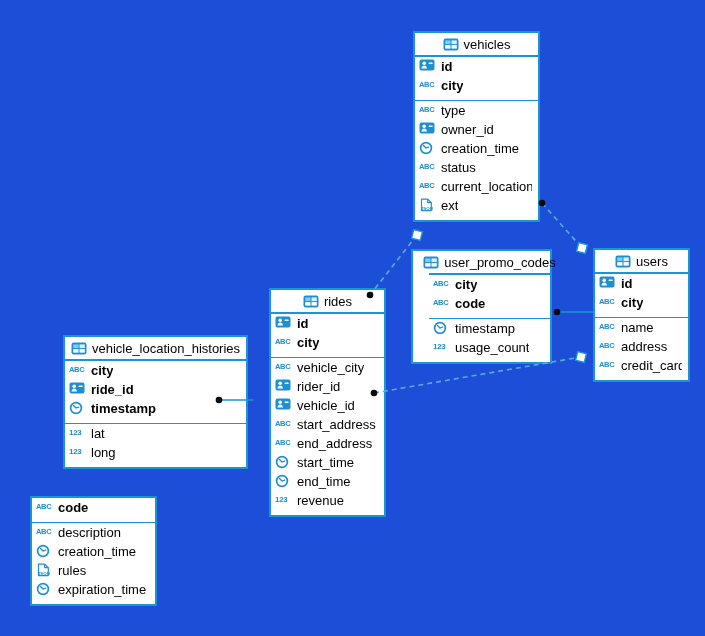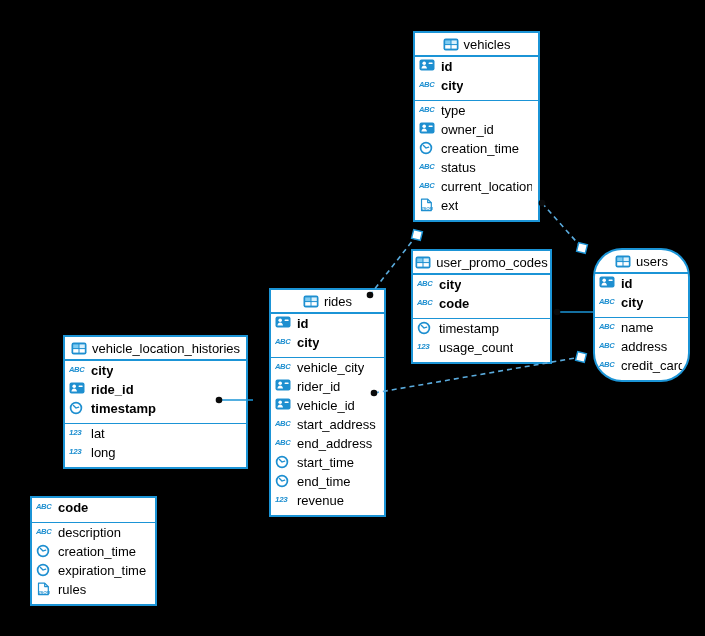--- a/index.html
+++ b/index.html
@@ -5,39 +5,39 @@
   :root{
     --blue:#1b94d6;
     --icon-blue:#1e8fd0;
     --dashed:#5aabdd;
     --solid:#1b94d6;
     --dot:#0a0a0a;
     --text:#000000;
   }
   html,body{margin:0;padding:0;background:#ffffff;}
   body{font-family:"Liberation Sans",sans-serif;}
-  .canvas{position:relative;width:705px;height:636px;background:#000000;overflow:hidden;}
+  .canvas{position:relative;width:705px;height:636px;background:#1d4ed8;overflow:hidden;}
   .layer{position:absolute;left:0;top:0;width:705px;height:636px;pointer-events:none;z-index:5;}
   .table{
     position:absolute;background:#ffffff;border:2px solid var(--blue);
     box-sizing:border-box;z-index:2;
   }
   .table-header{
     display:flex;align-items:center;justify-content:center;gap:5px;
     height:22px;border-bottom:2px solid var(--blue);
     font-size:13px;color:var(--text);white-space:nowrap;padding:0 4px;
   }
   .section{padding:2px 0 3px 0;}
   .key-section{border-bottom:1px solid var(--blue);}
   .row{
     display:flex;align-items:flex-start;height:19px;padding:0 6px 0 4px;
     font-size:13px;color:var(--text);white-space:nowrap;
   }
   .key-section .row .col-name{font-weight:bold;}
-  .icon{display:inline-flex;align-items:center;justify-content:flex-start;font-style:italic;}
+  .icon{display:inline-flex;align-items:center;justify-content:flex-start;}
   .row .icon{width:22px;flex:0 0 22px;}
   .table-header .icon{width:16px;flex:0 0 16px;}
   .col-name{overflow:hidden;}
 </style>
 </head>
 <body>
 
 <div class="canvas">
   <div id="tables">
       <div class="table" style="left: 413px; top: 31px; width: 127px;">
@@ -124,21 +124,21 @@
               <svg width="15" height="14" viewBox="0 0 15 14">
                 <path d="M2.5 1.2 h6.2 l3.6 3.4 v8 h-9.8 z" fill="#fff" stroke="var(--icon-blue)" stroke-width="1.2" stroke-linejoin="round"></path>
                 <path d="M8.7 1.2 v3.4 h3.6" fill="none" stroke="var(--icon-blue)" stroke-width="1.2" stroke-linejoin="round"></path>
                 <text x="1.9" y="11.8" font-family="Liberation Sans, sans-serif" font-size="4.4" font-weight="bold" fill="var(--icon-blue)">JSON</text>
               </svg>
             </span>
             <span class="col-name">ext</span>
           </div>
         </div>
       </div>
-      <div class="table" style="left: 411px; top: 249px; width: 141px;">
+      <div class="table" style="left: 411px; top: 249px; width: 141px; padding-left: 16px;">
         <div class="table-header">
           <span class="icon">
             <svg width="16" height="13" viewBox="0 0 16 13">
               <rect x="0.5" y="0.5" width="15" height="12" rx="2.2" fill="var(--icon-blue)"></rect>
               <rect x="2.2" y="2.4" width="5.3" height="3.7" fill="#7fccf2"></rect>
               <rect x="8.5" y="2.4" width="5.3" height="3.7" fill="#d9f1fc"></rect>
               <rect x="2.2" y="7.1" width="5.3" height="3.5" fill="#ffffff"></rect>
               <rect x="8.5" y="7.1" width="5.3" height="3.5" fill="#ffffff"></rect>
             </svg>
           </span>
@@ -175,21 +175,21 @@
           <div class="row">
             <span class="icon">
               <svg width="18" height="11" viewBox="0 0 18 11">
                 <text x="0" y="9" font-family="Liberation Sans, sans-serif" font-size="8" font-weight="600" fill="var(--icon-blue)" letter-spacing="-0.3">123</text>
               </svg>
             </span>
             <span class="col-name">usage_count</span>
           </div>
         </div>
       </div>
-      <div class="table" style="left: 593px; top: 248px; width: 97px; border-radius: 29px;">
+      <div class="table" style="left: 593px; top: 248px; width: 97px;">
         <div class="table-header">
           <span class="icon">
             <svg width="16" height="13" viewBox="0 0 16 13">
               <rect x="0.5" y="0.5" width="15" height="12" rx="2.2" fill="var(--icon-blue)"></rect>
               <rect x="2.2" y="2.4" width="5.3" height="3.7" fill="#7fccf2"></rect>
               <rect x="8.5" y="2.4" width="5.3" height="3.7" fill="#d9f1fc"></rect>
               <rect x="2.2" y="7.1" width="5.3" height="3.5" fill="#ffffff"></rect>
               <rect x="8.5" y="7.1" width="5.3" height="3.5" fill="#ffffff"></rect>
             </svg>
           </span>
@@ -438,36 +438,36 @@
             <span class="icon">
               <svg width="14" height="14" viewBox="0 0 14 14">
                 <circle cx="7" cy="7" r="5.4" fill="none" stroke="var(--icon-blue)" stroke-width="1.7"></circle>
                 <path d="M7 7 L4.5 4.5 M7 7 L9.7 6.1" stroke="var(--icon-blue)" stroke-width="1.3" fill="none" stroke-linecap="round"></path>
               </svg>
             </span>
             <span class="col-name">creation_time</span>
           </div>
           <div class="row">
             <span class="icon">
-              <svg width="14" height="14" viewBox="0 0 14 14">
-                <circle cx="7" cy="7" r="5.4" fill="none" stroke="var(--icon-blue)" stroke-width="1.7"></circle>
-                <path d="M7 7 L4.5 4.5 M7 7 L9.7 6.1" stroke="var(--icon-blue)" stroke-width="1.3" fill="none" stroke-linecap="round"></path>
-              </svg>
-            </span>
-            <span class="col-name">expiration_time</span>
-          </div>
-          <div class="row">
-            <span class="icon">
               <svg width="15" height="14" viewBox="0 0 15 14">
                 <path d="M2.5 1.2 h6.2 l3.6 3.4 v8 h-9.8 z" fill="#fff" stroke="var(--icon-blue)" stroke-width="1.2" stroke-linejoin="round"></path>
                 <path d="M8.7 1.2 v3.4 h3.6" fill="none" stroke="var(--icon-blue)" stroke-width="1.2" stroke-linejoin="round"></path>
                 <text x="1.9" y="11.8" font-family="Liberation Sans, sans-serif" font-size="4.4" font-weight="bold" fill="var(--icon-blue)">JSON</text>
               </svg>
             </span>
             <span class="col-name">rules</span>
+          </div>
+          <div class="row">
+            <span class="icon">
+              <svg width="14" height="14" viewBox="0 0 14 14">
+                <circle cx="7" cy="7" r="5.4" fill="none" stroke="var(--icon-blue)" stroke-width="1.7"></circle>
+                <path d="M7 7 L4.5 4.5 M7 7 L9.7 6.1" stroke="var(--icon-blue)" stroke-width="1.3" fill="none" stroke-linecap="round"></path>
+              </svg>
+            </span>
+            <span class="col-name">expiration_time</span>
           </div>
         </div>
       </div>
     </div>
   <svg class="layer" id="rel-layer" xmlns="http://www.w3.org/2000/svg" viewBox="0 0 705 636">
       <line x1="417" y1="235" x2="370" y2="295" stroke="var(--dashed)" stroke-width="1.6" stroke-dasharray="5,4"></line>
       <g transform="rotate(14 417 235)">
         <rect x="412.5" y="230.5" width="9" height="9" fill="#ffffff" stroke="var(--blue)" stroke-width="1.4"></rect>
       </g>
       <circle cx="370" cy="295" r="3.3" fill="var(--dot)"></circle>

